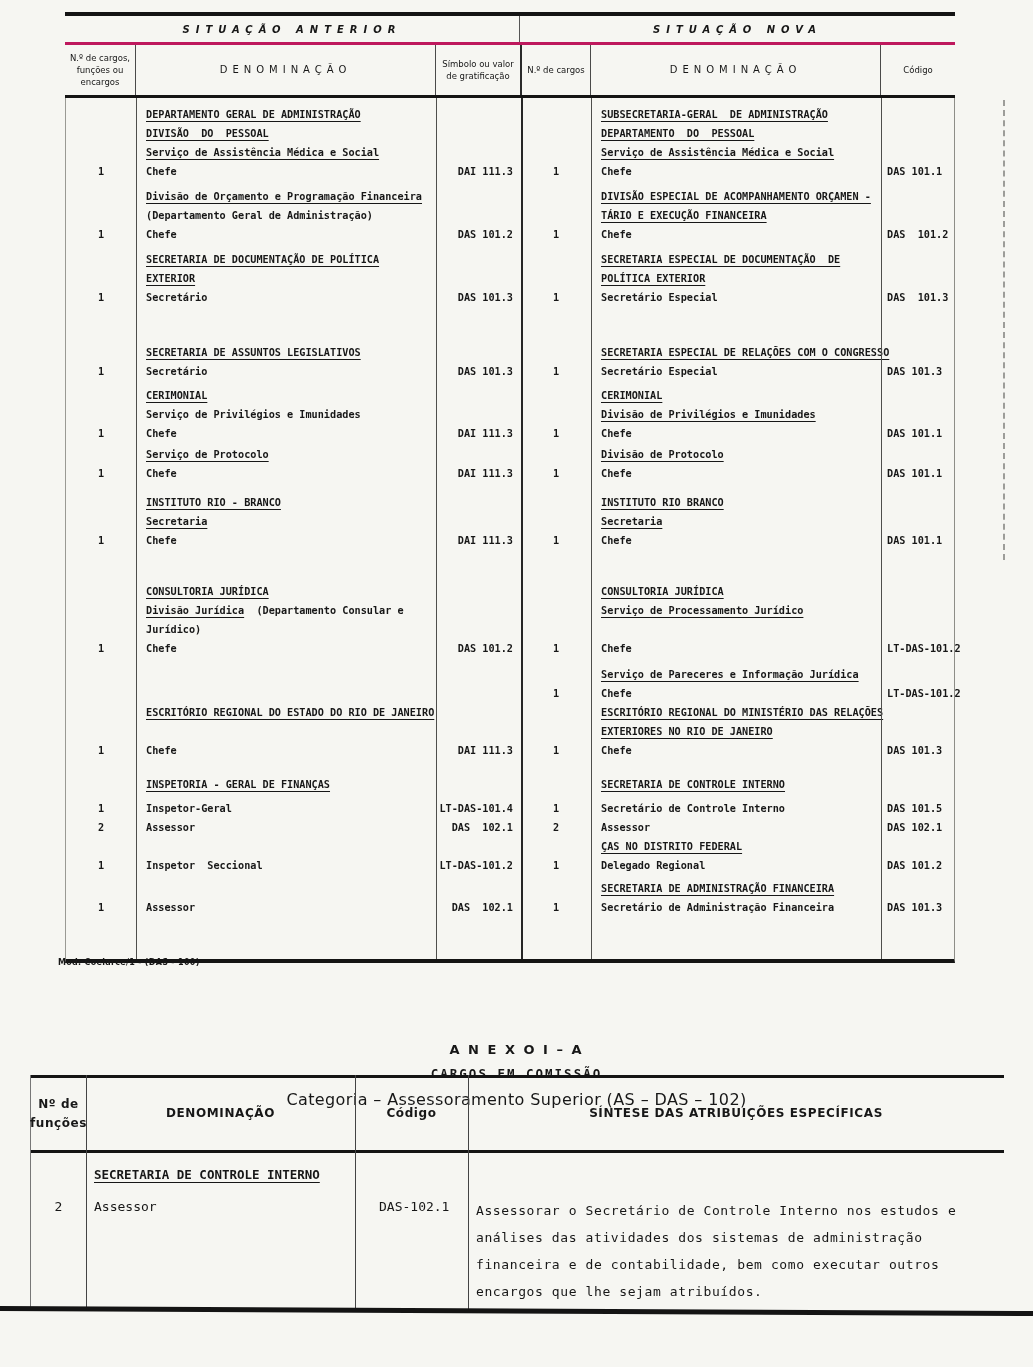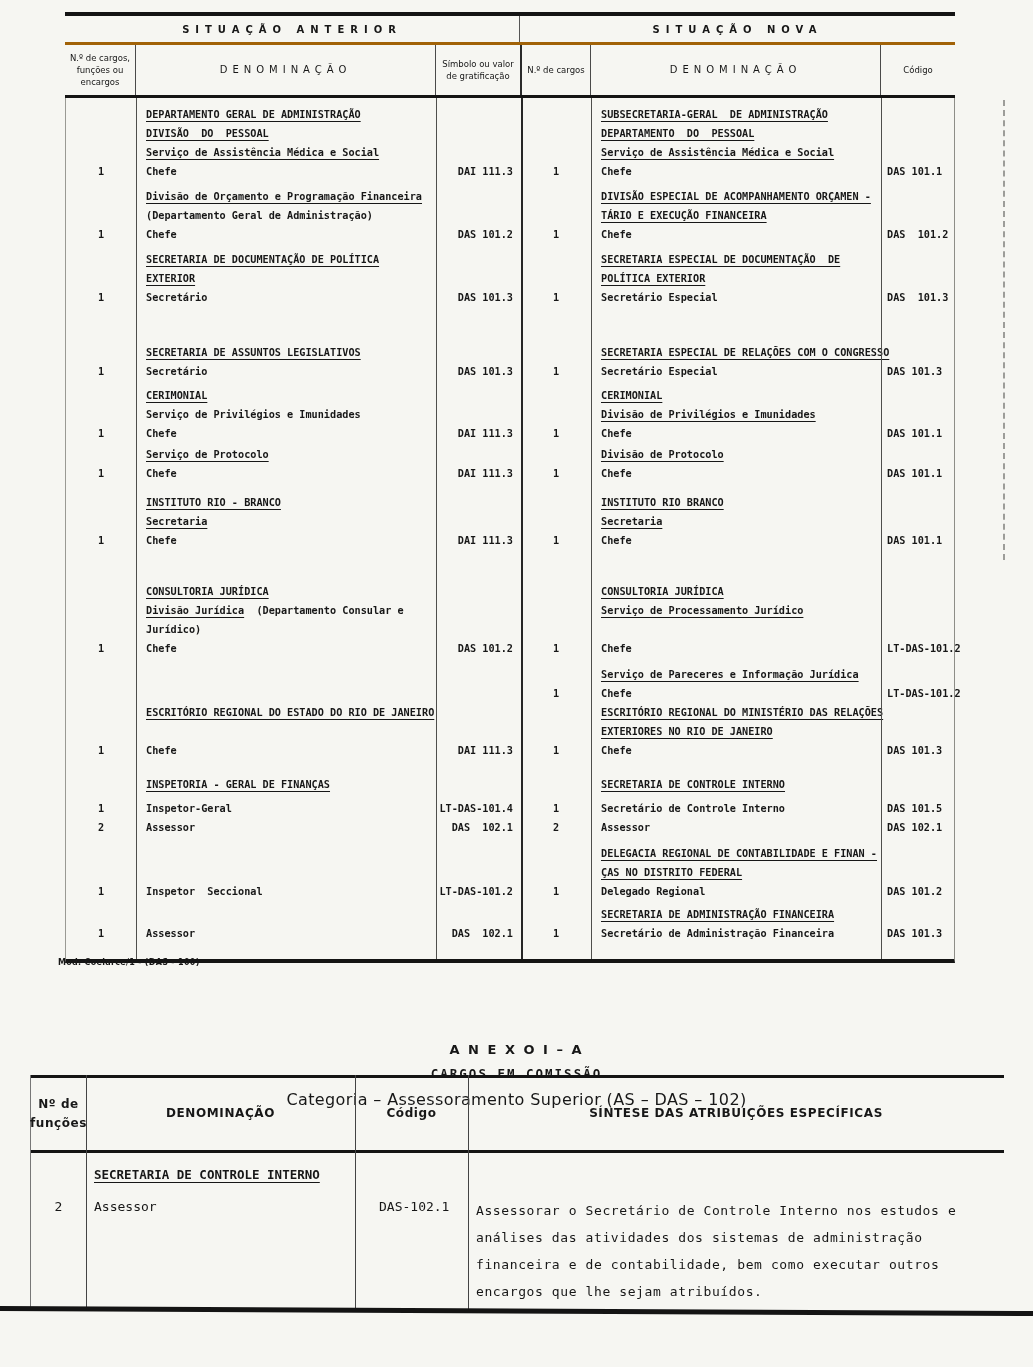--- a/index.html
+++ b/index.html
@@ -5,21 +5,21 @@
   html,body { margin:0; padding:0; background:#e8e8e4; }
   .sheet {
     position:relative; width:1033px; height:1367px; margin:0 auto;
     background:#f6f6f2; color:#171717; overflow:hidden;
     font-family:"DejaVu Sans Mono", monospace;
   }
   
   .toptable { position:absolute; left:65px; top:12px; width:890px; }
   .band {
     display:grid; grid-template-columns:455px 435px; height:26px;
-    border-top:4px solid #141414; border-bottom:3px solid #a16207;
+    border-top:4px solid #141414; border-bottom:3px solid #be185d;font-style:italic;
   }
   .band > div {
     display:flex; align-items:center; justify-content:center;
     font-family:"DejaVu Sans", sans-serif; font-weight:bold;
     font-size:10px; letter-spacing:6px;
   }
   .band .bleft { border-right:1px solid #555; }
   .colheader {
     display:grid; grid-template-columns:70px 300px 85px 70px 290px 75px;
     height:50px; border-bottom:3px solid #141414;
@@ -352,28 +352,20 @@
             <div class="cell cc">DAS 101.5</div>
           </div>
           <div class="trow">
             <div class="cell cn">2</div>
             <div class="cell ct"><span>Assessor</span></div>
             <div class="cell cs">DAS  102.1</div>
             <div class="cell cn">2</div>
             <div class="cell ct"><span>Assessor</span></div>
             <div class="cell cc">DAS 102.1</div>
           </div>
-          <div class="trow" style="margin-top: 7px;">
-            <div class="cell cn"></div>
-            <div class="cell ct"></div>
-            <div class="cell cs"></div>
-            <div class="cell cn"></div>
-            <div class="cell ct"><span class="u">DELEGACIA REGIONAL DE CONTABILIDADE E FINAN -</span></div>
-            <div class="cell cc"></div>
-          </div>
           <div class="trow">
             <div class="cell cn"></div>
             <div class="cell ct"></div>
             <div class="cell cs"></div>
             <div class="cell cn"></div>
             <div class="cell ct"><span class="u">ÇAS NO DISTRITO FEDERAL</span></div>
             <div class="cell cc"></div>
           </div>
           <div class="trow">
             <div class="cell cn">1</div>

